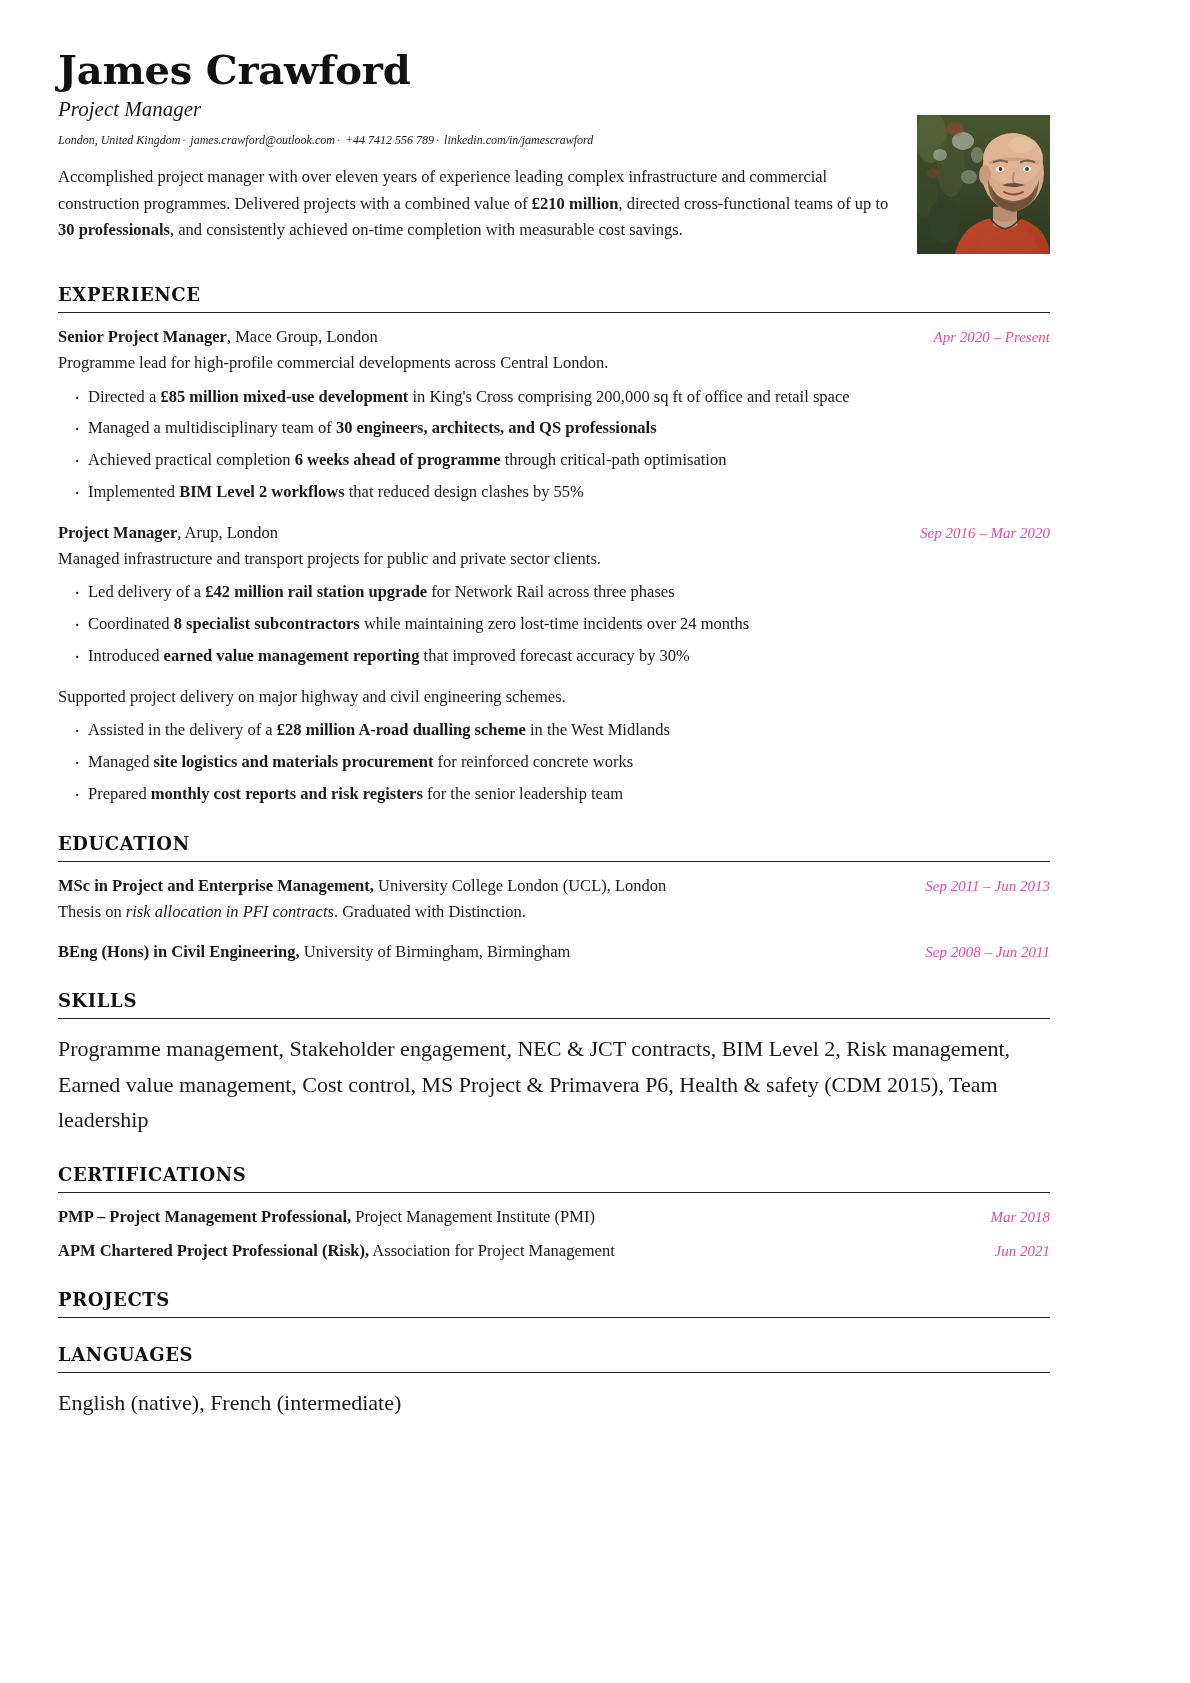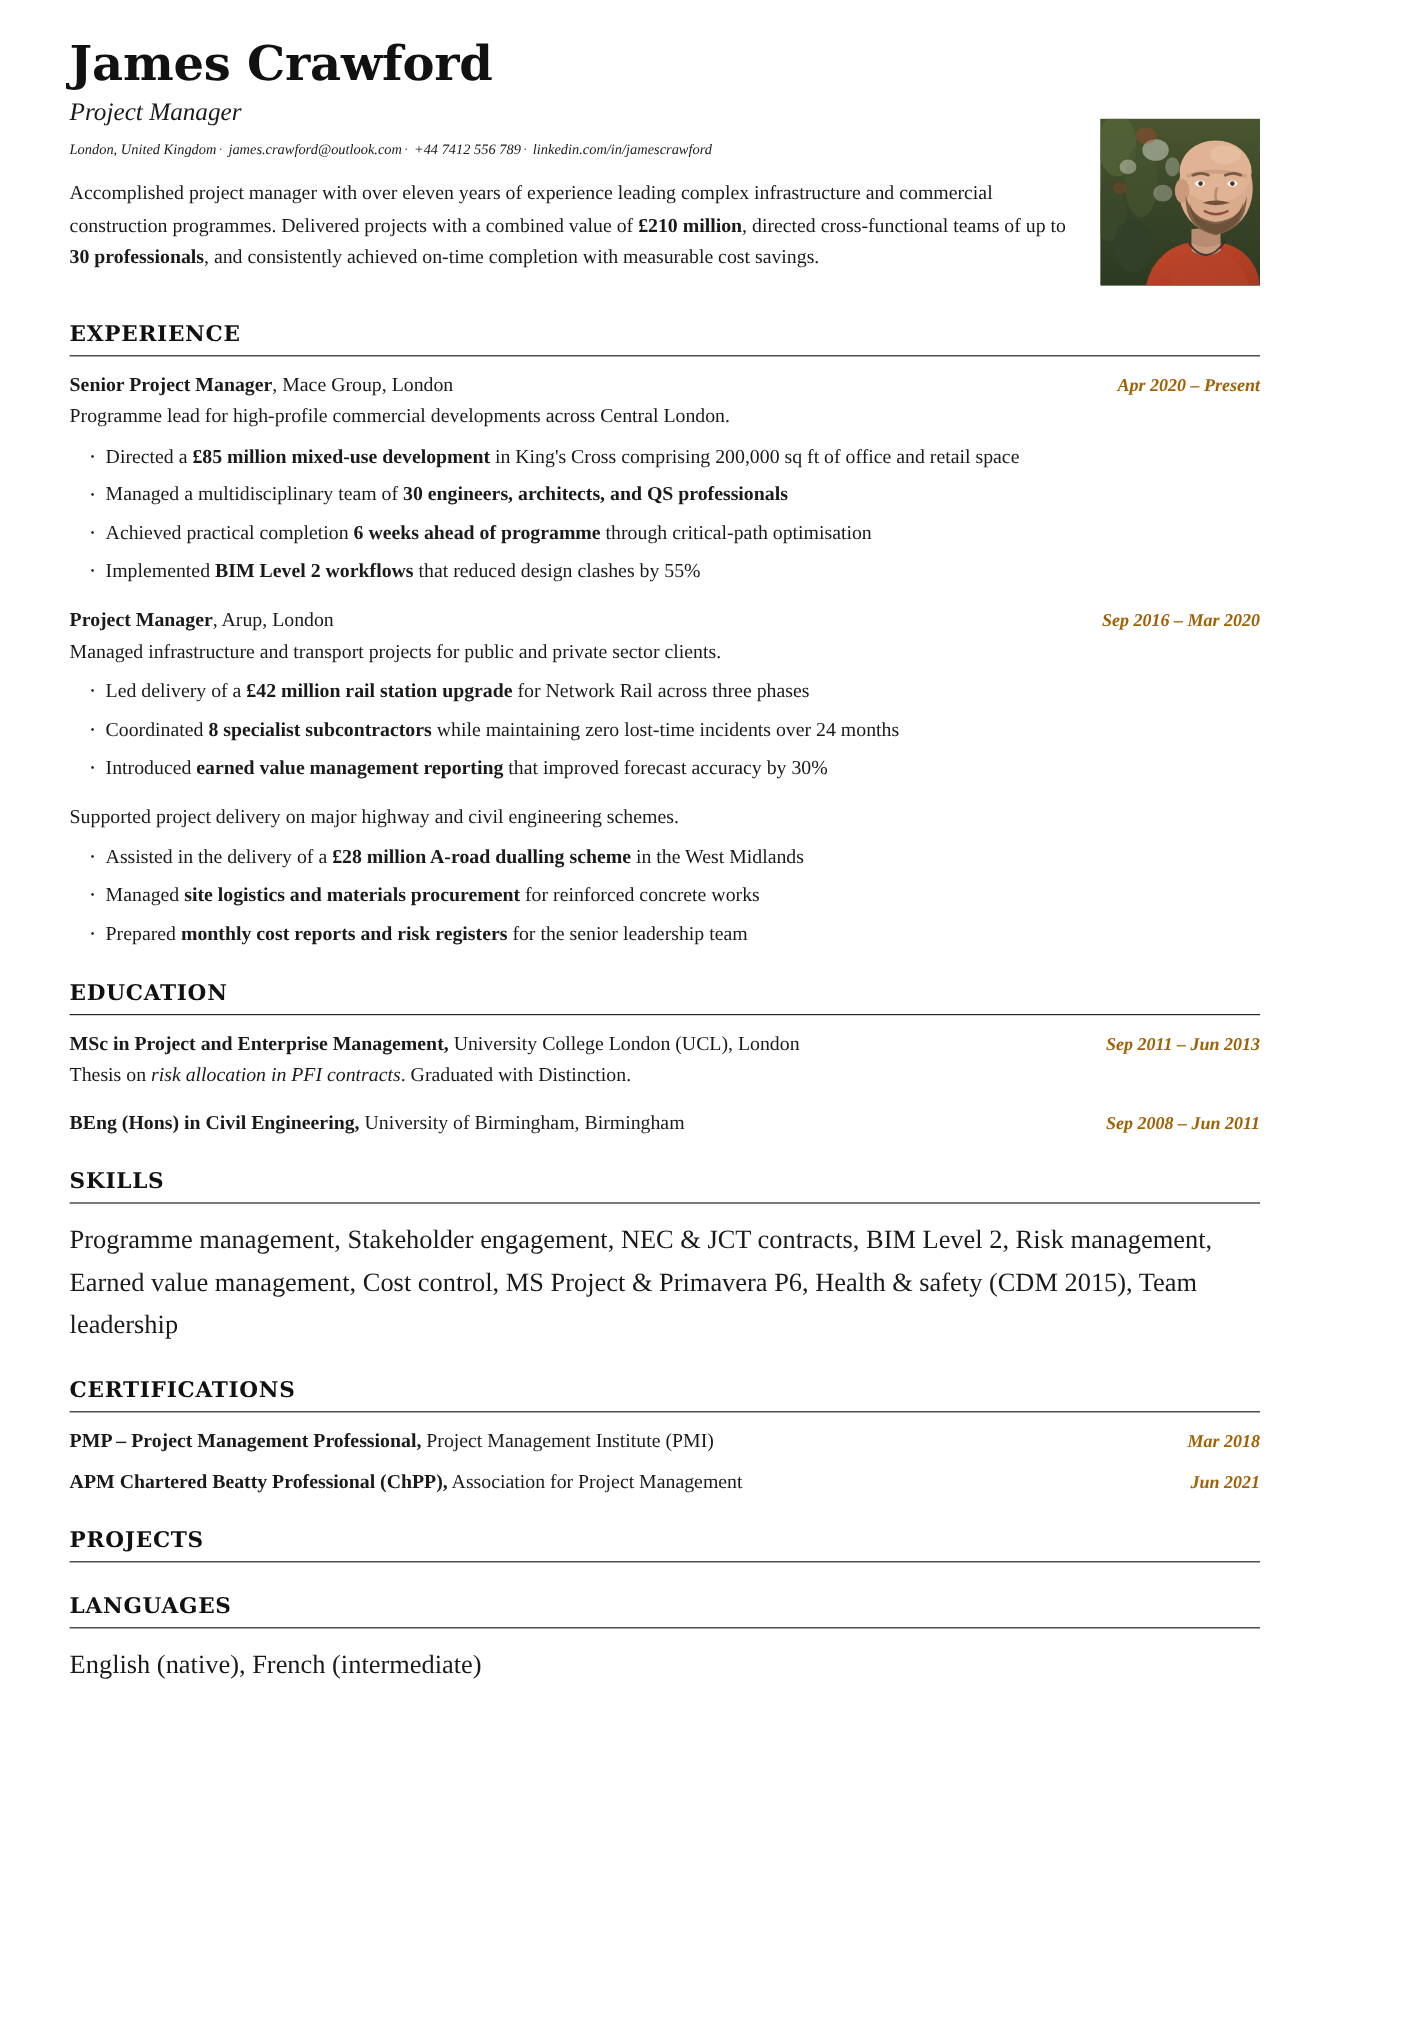--- a/index.html
+++ b/index.html
@@ -18,21 +18,21 @@
   .page {
     position: absolute;
     left: 0; top: 0;
     width: 1190px;
     height: 1683px;
     background: #fff;
   }
   .content {
     position: absolute;
     left: 58px;
-    top: 32px;
+    top: 48px;
     width: 992px;
   }
 
   
   .header {
     position: relative;
     min-height: 210px;
   }
   .name {
     font-family: "DejaVu Serif", "Liberation Serif", serif;
@@ -120,23 +120,22 @@
     flex: 1 1 auto;
   }
   .entry-line .role {
     font-weight: bold;
   }
   .entry-date {
     font-style: italic;
     font-size: 15px;
     white-space: nowrap;
     flex: 0 0 auto;
-    color: #a16207;
+    color: #ec4899;
     text-align: right;
-    font-weight: bold;
   }
   .entry-sub {
     font-size: 16.5px;
     line-height: 1.5;
     margin-top: 2px;
   }
   .entry-sub i { font-style: italic; }
 
   ul.bullets {
     list-style: none;
@@ -334,21 +333,21 @@
 
       <div class="cert-entry">
         <div class="entry-head">
           <div class="entry-line"><span class="role">PMP – Project Management Professional,</span> <span>Project Management Institute (PMI)</span></div>
           <div class="entry-date">Mar 2018</div>
         </div>
       </div>
 
       <div class="cert-entry">
         <div class="entry-head">
-          <div class="entry-line"><span class="role">APM Chartered Beatty Professional (ChPP),</span> <span>Association for Project Management</span></div>
+          <div class="entry-line"><span class="role">APM Chartered Project Professional (Risk),</span> <span>Association for Project Management</span></div>
           <div class="entry-date">Jun 2021</div>
         </div>
       </div>
     </div>
 
     <div class="section">
       <div class="section-title">Projects</div>
       <hr class="rule">
       <div class="plain-text"></div>
     </div>

